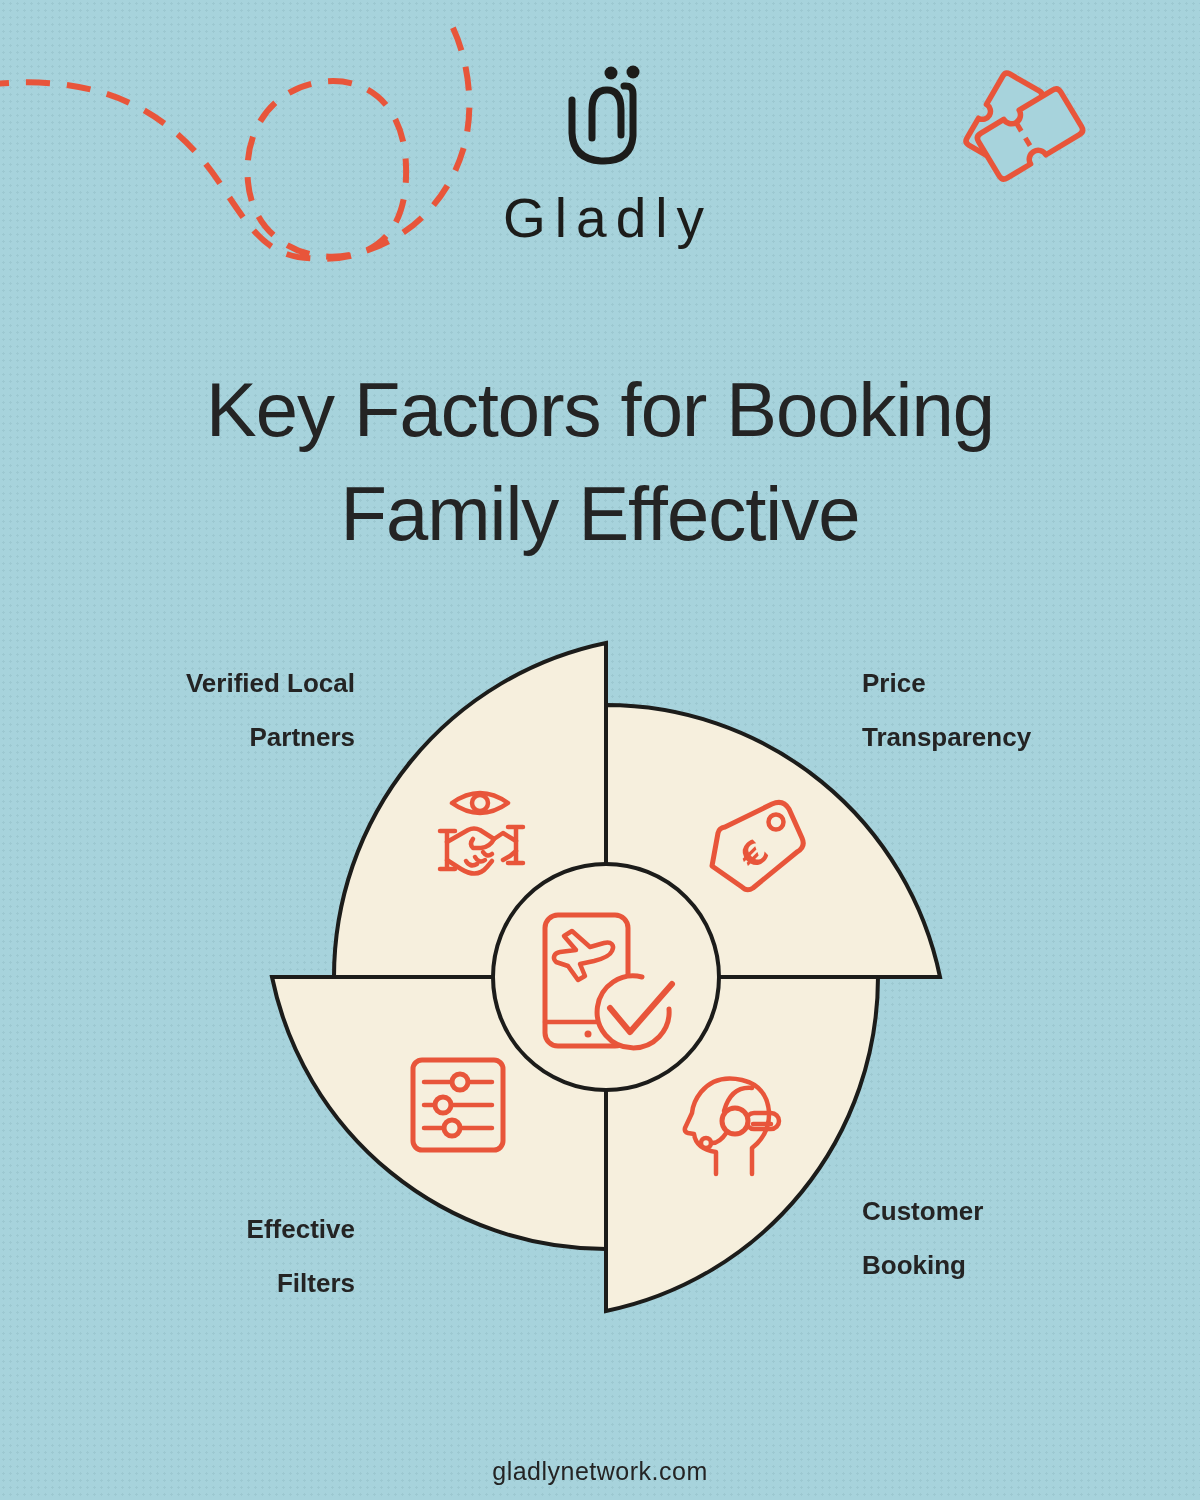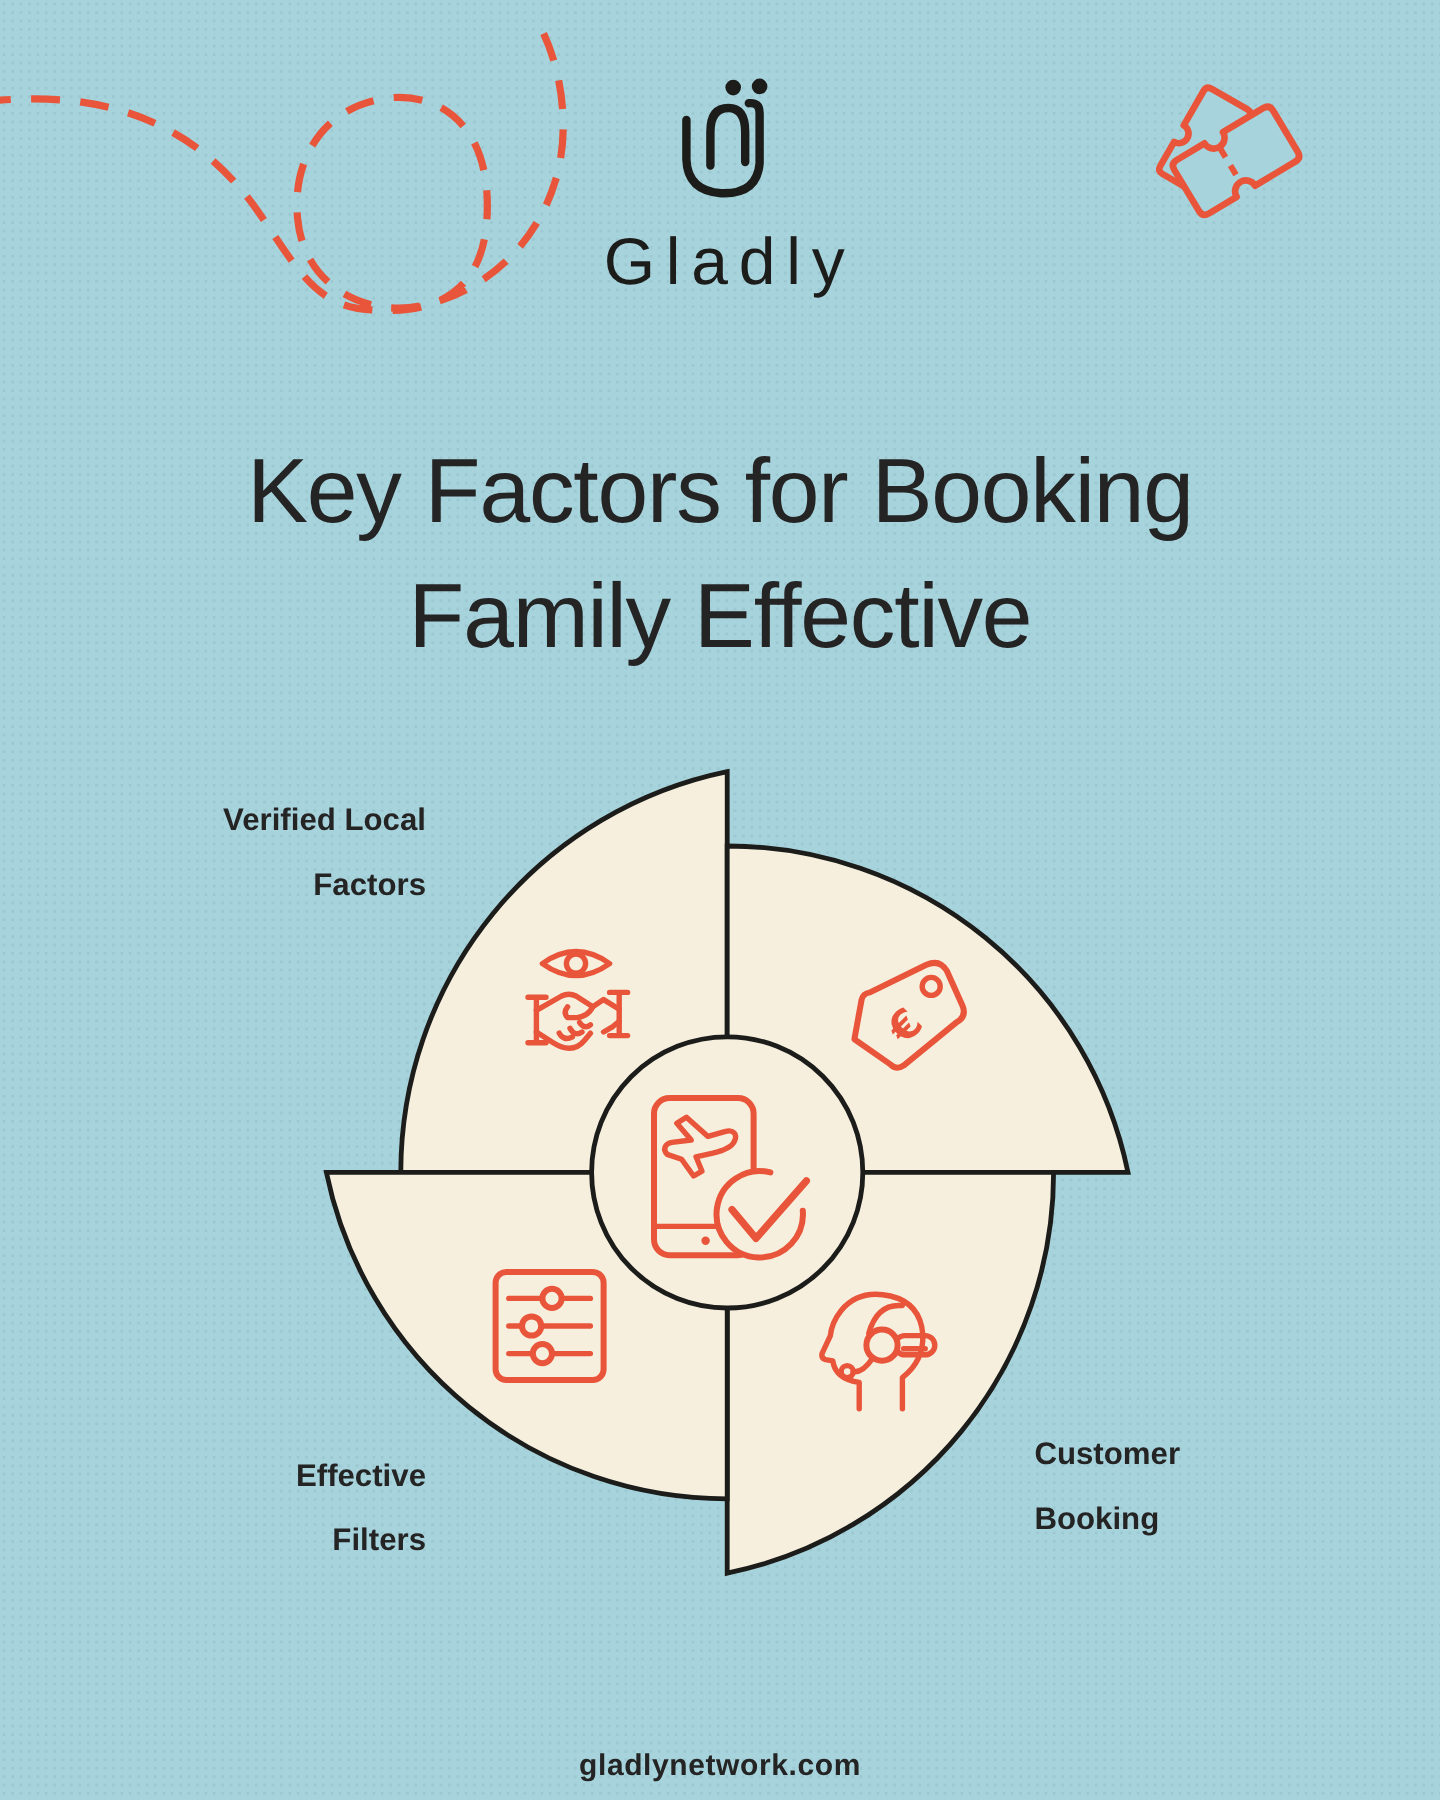--- a/index.html
+++ b/index.html
@@ -36,21 +36,21 @@
   .title{position:absolute;top:358px;left:0;width:100%;text-align:center;color:var(--text);}
   .title .line{font-size:76px;font-weight:normal;letter-spacing:-1px;line-height:104px;}
   .seg-label{position:absolute;color:var(--text);font-weight:bold;font-size:26px;line-height:54px;}
   .seg-label.align-r{text-align:right;}
   .label-verified{top:656px;right:845px;}
   .label-price{top:656px;left:862px;}
   .label-effective{top:1184px;right:845px;margin-top:18px;}
   .label-customer{top:1184px;left:862px;}
   .footer-url{
     position:absolute;bottom:14px;left:0;width:100%;text-align:center;
-    font-size:25px;font-weight:bold;letter-spacing:0.5px;color:var(--text);
+    font-size:25px;font-weight:normal;letter-spacing:0.5px;color:var(--text);
   }
 </style>
 </head>
 <body>
 
 <div class="canvas">
 
   <svg class="art" width="1200" height="1500" viewBox="0 0 1200 1500">
 
     <path class="dash-journey" d="M -15,85 C 95,72 165,108 212,172 C 242,214 258,250 298,257
@@ -138,21 +138,25 @@
 
   <div class="logo-text">Gladly</div>
 
   <div class="title">
     <div class="line">Key Factors for Booking</div>
     <div class="line">Family Effective</div>
   </div>
 
   <div class="seg-label align-r label-verified">
     <div>Verified Local</div>
-    <div>Factors</div>
+    <div>Partners</div>
+  </div>
+  <div class="seg-label label-price">
+    <div>Price</div>
+    <div>Transparency</div>
   </div>
   <div class="seg-label align-r label-effective">
     <div>Effective</div>
     <div>Filters</div>
   </div>
   <div class="seg-label label-customer">
     <div>Customer</div>
     <div>Booking</div>
   </div>
 

